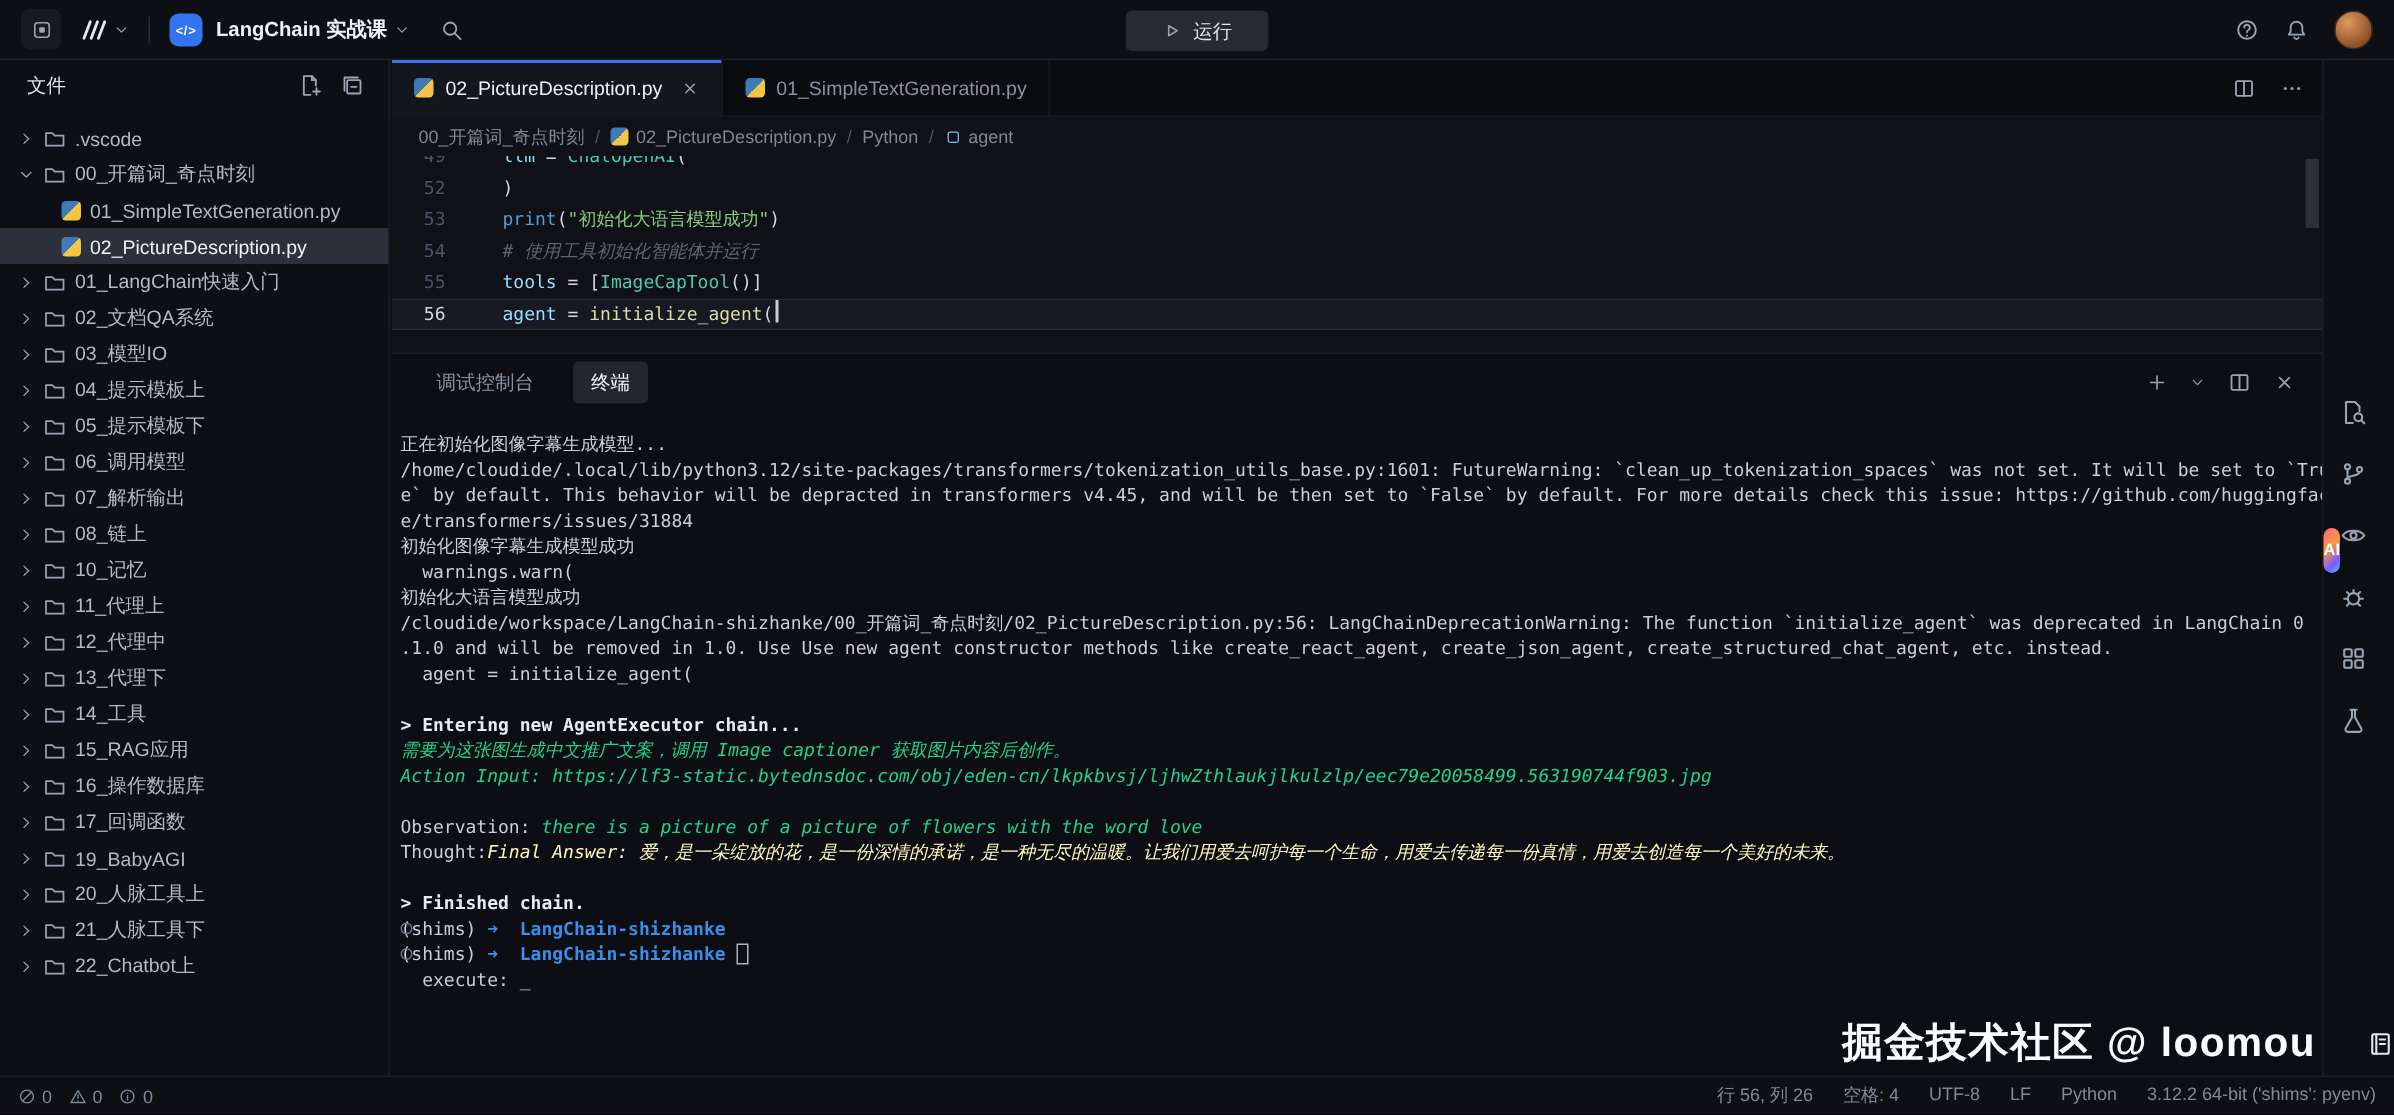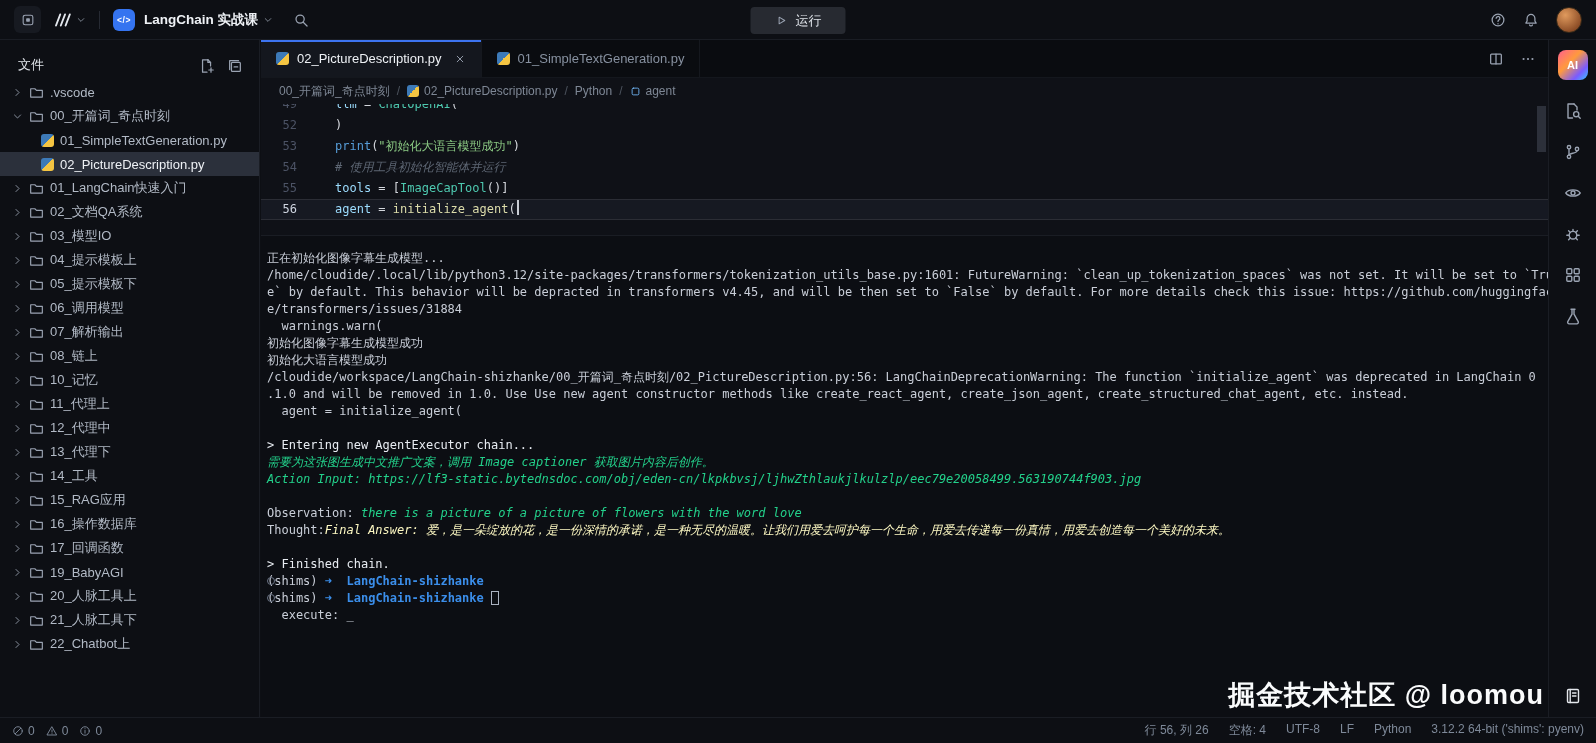--- a/index.html
+++ b/index.html
@@ -22,21 +22,21 @@
   .tb-divider{width:1px;height:18px;background:#262a33;margin:0 13px}
   .code-badge{width:22px;height:22px;border-radius:6px;background:#3574f0;color:#fff;font-size:8.5px;font-weight:700;display:flex;align-items:center;justify-content:center;letter-spacing:.5px}
   .project-name{font-size:13.5px;font-weight:700;color:#eef1f5;margin-left:9px}
   .tb-search{margin-left:20px}
   .run-btn{position:absolute;left:50%;top:7px;transform:translateX(-50%);height:27px;padding:0 24px;background:#272a31;border:none;border-radius:4px;display:flex;align-items:center;gap:8px;font-size:13px;color:#dfe3e9;cursor:pointer;font-family:inherit}
   .tb-right{margin-left:auto;display:flex;align-items:center;gap:17px}
   .avatar{width:26px;height:26px;border-radius:50%;background:radial-gradient(circle at 35% 30%,#e09a5d,#8a4b25 75%);border:1px solid #3a2a18}
 
   
   .sidebar{position:absolute;top:40px;left:0;bottom:26px;width:260px;background:#0d0f14;border-right:1px solid #1a1d24;overflow:hidden;z-index:5}
-  .sb-header{height:34px;display:flex;align-items:flex-end;padding:0 16px 0 18px}
+  .sb-header{height:34px;display:flex;align-items:center;padding:0 16px 0 18px}
   .sb-title{font-size:13px;color:#dfe3e9}
   .sb-actions{margin-left:auto;display:flex;gap:12px}
   #file-tree{padding-top:6px}
   .tree-row{height:24px;display:flex;align-items:center;padding-left:12px;font-size:13px;color:#b2bac6;cursor:pointer;gap:6px;white-space:nowrap;overflow:hidden}
   .tree-row.selected{background:#2b303b;color:#eef1f5}
   .tree-row .chev{width:11px;height:11px}
   .tree-row .chev.expanded svg{transform:rotate(90deg)}
   .tree-row.indent{padding-left:41px}
   .fold-ic{width:15px;height:15px}
 
@@ -73,27 +73,27 @@
   .panel-tabs{display:flex;gap:14px;align-items:center}
   .panel-tab{font-size:13px;color:#8791a0;padding:5px 12px;border-radius:4px;cursor:pointer}
   .panel-tab.active{background:#23262e;color:#eef1f5}
   .panel-actions{margin-left:auto;display:flex;align-items:center;gap:15px}
   .terminal{flex:1;overflow:hidden;padding-top:14px;position:relative;font-family:"DejaVu Sans Mono","Liberation Mono",monospace;font-size:12px;line-height:17px}
   .term-line{padding-left:6px;white-space:pre;min-height:17px;position:relative;color:#c9ced8;overflow:hidden}
   .term-line .marker{position:absolute;left:6px;top:4px;width:8px;height:8px;border:1px solid #6b7486;border-radius:50%}
   .t-d{color:#c9ced8}
   .t-g{color:#23d18b;font-style:italic}
   .t-c{color:#fef9c3;font-style:italic}
-  .t-b{color:#e8ecf2;font-weight:400}
+  .t-b{color:#e8ecf2;font-weight:700}
   .t-ar{color:#3b8eea;font-weight:700}
   .t-pb{color:#3b8eea;font-weight:700}
   .t-cursor{display:inline-block;width:8px;height:14px;border:1px solid #aab2c0;vertical-align:-2px}
 
   
-  .activitybar{position:absolute;top:40px;right:0;bottom:26px;width:48px;background:#0d0f14;border-left:1px solid #1a1d24;display:flex;flex-direction:column;align-items:center;padding:10px 0 12px;z-index:10}
+  .activitybar{position:absolute;top:40px;right:0;bottom:26px;width:48px;background:#0d0f14;border-left:1px solid #1a1d24;display:flex;flex-direction:row;align-items:center;padding:10px 0 12px;z-index:10}
   .ai-badge{width:30px;height:30px;border-radius:8px;background:linear-gradient(135deg,#ff5f8f,#ff9a3d 40%,#7b5bff 75%,#36c6ff);color:#fff;font-size:11px;font-weight:700;display:flex;align-items:center;justify-content:center;margin-bottom:22px;cursor:pointer}
   .act-icons{display:flex;flex-direction:column;gap:23px;align-items:center}
   .act-icons .icon{width:18px;height:18px;cursor:pointer}
   .act-bottom{margin-top:auto;display:flex;flex-direction:column;gap:18px;align-items:center}
   .act-bottom .icon{width:18px;height:18px;color:#e4e7ec;cursor:pointer}
 
   
   .statusbar{position:absolute;left:0;right:0;bottom:0;height:26px;background:#0d0f14;border-top:1px solid #1a1d24;display:flex;align-items:center;padding:0 12px;font-size:12px;color:#7e8999;z-index:30}
   .sb-problems{display:flex;align-items:center;gap:11px}
   .prob{display:flex;align-items:center;gap:4px;cursor:pointer}
@@ -572,27 +572,56 @@
           </div>
           <div class="code-line current">
             <span class="line-num">56</span>
             <span class="code-text"><span class="e-var">agent</span><span class="e-def"> = </span><span class="e-fn">initialize_agent</span><span class="e-def">(</span><span class="caret"></span></span>
           </div>
         </div>
       <div class="editor-scrollbar"></div>
     </div>
 
     <div class="panel">
+      <div class="panel-header">
+        <div class="panel-tabs" id="panel-tabs">
+            <span class="panel-tab">调试控制台</span>
+            <span class="panel-tab active">终端</span>
+          </div>
+        <div class="panel-actions">
+          <span class="icon sz14">
+              <svg viewBox="0 0 18 18">
+                <path d="M9 3.5v11M3.5 9h11"></path>
+              </svg>
+            </span>
+          <span class="icon sz10">
+              <svg viewBox="0 0 18 18">
+                <path d="M4 6.5l5 5 5-5"></path>
+              </svg>
+            </span>
+          <span class="icon">
+              <svg viewBox="0 0 18 18">
+                <rect x="3" y="3.5" width="12" height="11" rx="1"></rect>
+                <path d="M9 3.5v11"></path>
+              </svg>
+            </span>
+          <span class="icon sz14">
+              <svg viewBox="0 0 18 18">
+                <path d="M4.8 4.8l8.4 8.4M13.2 4.8l-8.4 8.4"></path>
+              </svg>
+            </span>
+        </div>
+      </div>
       <div class="terminal" id="terminal">
           <div class="term-line"><span class="t-d">正在初始化图像字幕生成模型...</span></div>
           <div class="term-line"><span class="t-d">/home/cloudide/.local/lib/python3.12/site-packages/transformers/tokenization_utils_base.py:1601: FutureWarning: `clean_up_tokenization_spaces` was not set. It will be set to `Tru</span></div>
           <div class="term-line"><span class="t-d">e` by default. This behavior will be depracted in transformers v4.45, and will be then set to `False` by default. For more details check this issue: https://github.com/huggingfac</span></div>
           <div class="term-line"><span class="t-d">e/transformers/issues/31884</span></div>
+          <div class="term-line"><span class="t-d">初始化图像字幕生成模型成功</span></div>
           <div class="term-line"><span class="t-d">  warnings.warn(</span></div>
-          <div class="term-line"><span class="t-d">初始化图像字幕生成模型成功</span></div>
           <div class="term-line"><span class="t-d">初始化大语言模型成功</span></div>
           <div class="term-line"><span class="t-d">/cloudide/workspace/LangChain-shizhanke/00_开篇词_奇点时刻/02_PictureDescription.py:56: LangChainDeprecationWarning: The function `initialize_agent` was deprecated in LangChain 0</span></div>
           <div class="term-line"><span class="t-d">.1.0 and will be removed in 1.0. Use Use new agent constructor methods like create_react_agent, create_json_agent, create_structured_chat_agent, etc. instead.</span></div>
           <div class="term-line"><span class="t-d">  agent = initialize_agent(</span></div>
           <div class="term-line"></div>
           <div class="term-line"><span class="t-b">&gt; Entering new AgentExecutor chain...</span></div>
           <div class="term-line"><span class="t-g">需要为这张图生成中文推广文案，调用 Image captioner 获取图片内容后创作。</span></div>
           <div class="term-line"><span class="t-g">Action Input: https://lf3-static.bytednsdoc.com/obj/eden-cn/lkpkbvsj/ljhwZthlaukjlkulzlp/eec79e20058499.563190744f903.jpg</span></div>
           <div class="term-line"></div>
           <div class="term-line"><span class="t-d">Observation: </span><span class="t-g">there is a picture of a picture of flowers with the word love</span></div>

